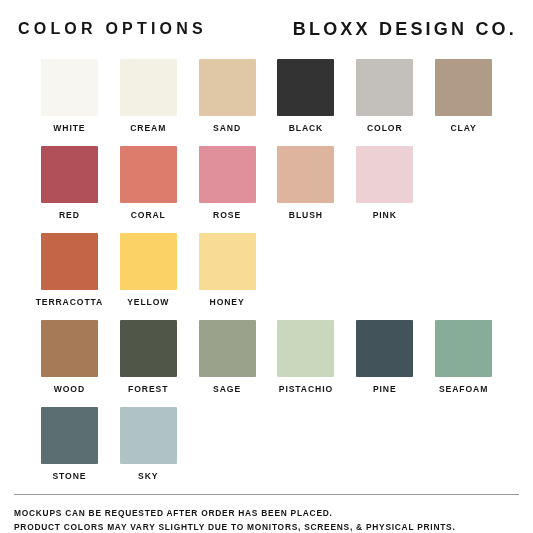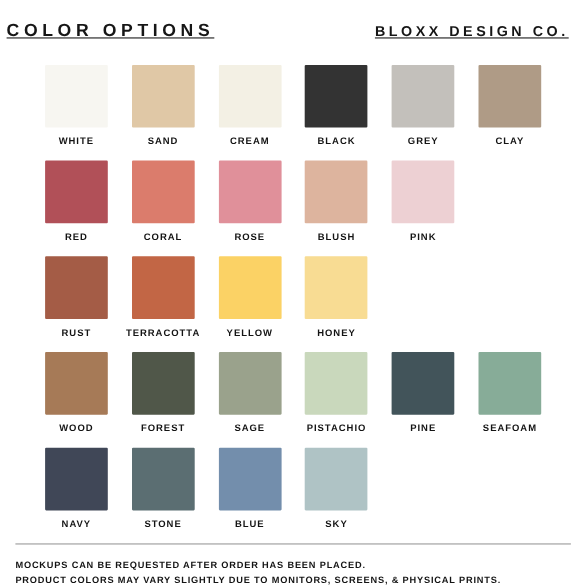--- a/index.html
+++ b/index.html
@@ -18,36 +18,35 @@
     position: relative;
     width: 533px;
     height: 533px;
     box-sizing: border-box;
     display: flex;
     flex-direction: column;
   }
 
   
   .header {
-    padding: 20px 14px 0 6px;
+    padding: 20px 14px 0 18px;
     display: flex;
     align-items: center;
     justify-content: space-between;
-    text-decoration: underline;
   }
   .page-title {
     font-size: 16px;
     font-weight: 700;
     letter-spacing: 4.2px;
     line-height: 18px;
     white-space: nowrap;
     color: #161616;
   }
   .brand {
-    font-size: 13px;
+    font-size: 18px;
     font-weight: 700;
     letter-spacing: 3.2px;
     line-height: 18px;
     white-space: nowrap;
     color: #161616;
     padding-right: 2px;
   }
   .rule {
     height: 1px;
     background: #9a9a9a;
@@ -119,34 +118,34 @@
   </div>
   <div class="rule"></div>
 
   <div class="grid">
       <div class="grid-row">
         <div class="swatch-cell">
           <div class="swatch-chip" style="background: rgb(247, 246, 241);"></div>
           <div class="swatch-label">WHITE</div>
         </div>
         <div class="swatch-cell">
+          <div class="swatch-chip" style="background: rgb(243, 240, 228);"></div>
+          <div class="swatch-label">CREAM</div>
+        </div>
+        <div class="swatch-cell">
           <div class="swatch-chip" style="background: rgb(224, 200, 166);"></div>
           <div class="swatch-label">SAND</div>
         </div>
         <div class="swatch-cell">
-          <div class="swatch-chip" style="background: rgb(243, 240, 228);"></div>
-          <div class="swatch-label">CREAM</div>
-        </div>
-        <div class="swatch-cell">
           <div class="swatch-chip" style="background: rgb(51, 51, 51);"></div>
           <div class="swatch-label">BLACK</div>
         </div>
         <div class="swatch-cell">
           <div class="swatch-chip" style="background: rgb(195, 192, 187);"></div>
-          <div class="swatch-label">GREY</div>
+          <div class="swatch-label">COLOR</div>
         </div>
         <div class="swatch-cell">
           <div class="swatch-chip" style="background: rgb(175, 155, 134);"></div>
           <div class="swatch-label">CLAY</div>
         </div>
       </div>
       <div class="grid-row">
         <div class="swatch-cell">
           <div class="swatch-chip" style="background: rgb(177, 80, 88);"></div>
           <div class="swatch-label">RED</div>
@@ -163,24 +162,20 @@
           <div class="swatch-chip" style="background: rgb(221, 180, 158);"></div>
           <div class="swatch-label">BLUSH</div>
         </div>
         <div class="swatch-cell">
           <div class="swatch-chip" style="background: rgb(237, 208, 211);"></div>
           <div class="swatch-label">PINK</div>
         </div>
       </div>
       <div class="grid-row">
         <div class="swatch-cell">
-          <div class="swatch-chip" style="background: rgb(164, 92, 70);"></div>
-          <div class="swatch-label">RUST</div>
-        </div>
-        <div class="swatch-cell">
           <div class="swatch-chip" style="background: rgb(194, 102, 69);"></div>
           <div class="swatch-label">TERRACOTTA</div>
         </div>
         <div class="swatch-cell">
           <div class="swatch-chip" style="background: rgb(251, 210, 101);"></div>
           <div class="swatch-label">YELLOW</div>
         </div>
         <div class="swatch-cell">
           <div class="swatch-chip" style="background: rgb(248, 220, 147);"></div>
           <div class="swatch-label">HONEY</div>
@@ -207,30 +202,22 @@
           <div class="swatch-chip" style="background: rgb(66, 84, 90);"></div>
           <div class="swatch-label">PINE</div>
         </div>
         <div class="swatch-cell">
           <div class="swatch-chip" style="background: rgb(135, 172, 152);"></div>
           <div class="swatch-label">SEAFOAM</div>
         </div>
       </div>
       <div class="grid-row">
         <div class="swatch-cell">
-          <div class="swatch-chip" style="background: rgb(64, 71, 87);"></div>
-          <div class="swatch-label">NAVY</div>
-        </div>
-        <div class="swatch-cell">
           <div class="swatch-chip" style="background: rgb(91, 110, 114);"></div>
           <div class="swatch-label">STONE</div>
-        </div>
-        <div class="swatch-cell">
-          <div class="swatch-chip" style="background: rgb(115, 142, 172);"></div>
-          <div class="swatch-label">BLUE</div>
         </div>
         <div class="swatch-cell">
           <div class="swatch-chip" style="background: rgb(175, 195, 197);"></div>
           <div class="swatch-label">SKY</div>
         </div>
       </div>
     </div>
 
   <div class="footer">
     <div class="footer-rule"></div>

